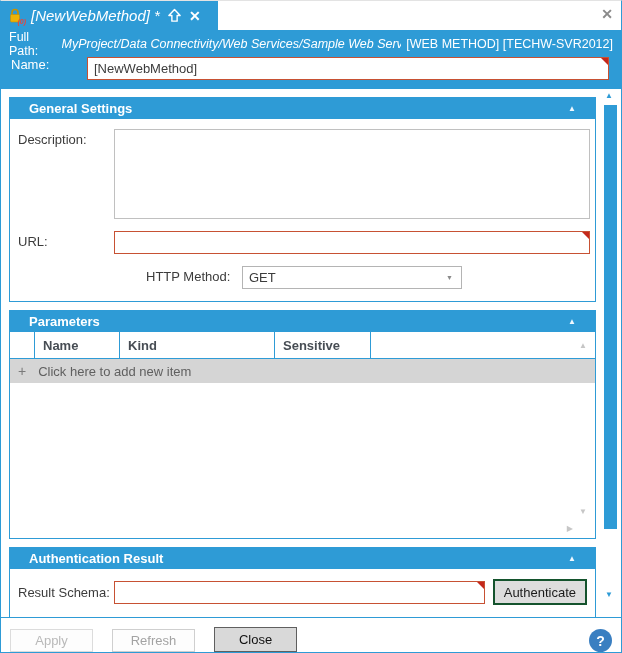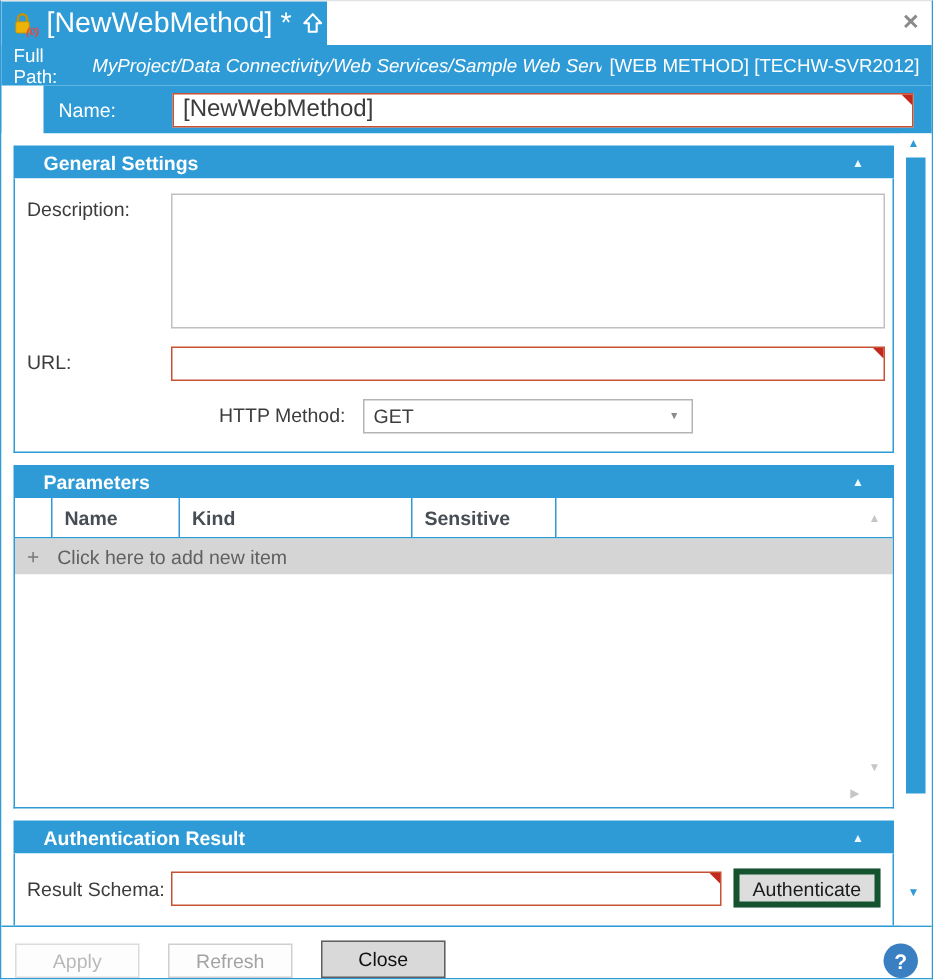--- a/index.html
+++ b/index.html
@@ -22,45 +22,45 @@
   
   .titlebar { height: 29px; background: #fff; display: flex; align-items: stretch; position: relative; flex: 0 0 auto; }
   .doc-tab {
     background: #2e9bd6; color: #fff;
     display: flex; align-items: center;
     padding: 0 10px 0 6px; gap: 7px;
     width: 217px; flex: 0 0 auto;
   }
   .lock-wrap { position: relative; width: 17px; height: 17px; flex: 0 0 auto; }
   .lock-badge { position: absolute; right: -2px; bottom: -1px; font-size: 7px; font-style: italic; color: #e8453c; font-weight: bold; }
-  .tab-title { font-size: 19px; white-space: nowrap; }
+  .tab-title { font-size: 15px; white-space: nowrap; font-style: italic; }
   .tab-up-icon { display: flex; align-items: center; }
   .tab-close { color: #fff; font-size: 14px; font-weight: bold; cursor: default; line-height: 1; }
   .win-close { position: absolute; right: 8px; top: 6px; color: #8a8a8a; font-size: 14px; font-weight: bold; line-height: 1; }
 
   
   .pathbar {
     height: 27px; background: #2e9bd6; color: #fff;
     display: flex; align-items: center; padding: 0 8px; gap: 5px;
     font-size: 12.5px; flex: 0 0 auto;
   }
   .pathbar .path-text { font-style: italic; white-space: nowrap; overflow: hidden; }
   .pathbar .context-text { margin-left: auto; white-space: nowrap; }
 
   
   .namerow {
     height: 32px; background: #2e9bd6; color: #fff;
-    display: flex; align-items: center; padding: 0 12px 0 10px; gap: 8px; flex: 0 0 auto; margin-left: 28px;
+    display: flex; align-items: flex-start; padding: 0 12px 0 10px; gap: 8px; flex: 0 0 auto;
   }
   .namerow .name-label { width: 68px; flex: 0 0 auto; }
   .field-wrap { position: relative; display: flex; flex: 1; }
   .red-input {
     width: 100%; height: 23px;
     border: 1px solid #c75133; background: #fff;
-    padding: 0 6px; font-family: "Liberation Sans", sans-serif; font-size: 16px; color: #3c3c3c;
+    padding: 0 6px; font-family: "Liberation Sans", sans-serif; font-size: 13px; color: #3c3c3c;
     outline: none;
   }
   .red-corner {
     position: absolute; top: 1px; right: 1px; width: 0; height: 0;
     border-top: 7px solid #c4281c; border-left: 7px solid transparent;
   }
 
   
   .content { flex: 1 1 auto; display: flex; background: #fff; overflow: hidden; }
   .sections { flex: 1 1 auto; padding: 8px 4px 0 8px; display: flex; flex-direction: column; }
@@ -109,21 +109,21 @@
   .add-plus { color: #7a7a7a; font-size: 14px; line-height: 1; }
   .tbl-empty { height: 155px; position: relative; background: #fff; }
   .tbl-scroll-down { position: absolute; right: 8px; bottom: 22px; }
   .tbl-scroll-right { position: absolute; right: 22px; bottom: 5px; }
 
   
   .auth-body { padding: 10px 8px 12px 8px; display: flex; align-items: center; }
   .auth-body .flabel { width: 96px; flex: 0 0 auto; }
   .auth-field { position: relative; display: flex; flex: 1; margin-right: 8px; }
   .btn-authenticate {
-    height: 26px; padding: 0 9px; background: #ddd; border: 4px solid #14532d;
+    height: 26px; padding: 0 9px; background: #ddd; border: 2px solid #14532d;
     font-family: "Liberation Sans", sans-serif; font-size: 13px; color: #1a1a1a;
   }
 
   
   .vscroll { width: 21px; flex: 0 0 auto; position: relative; background: #fff; }
   .vs-arrow-up { position: absolute; top: 2px; left: 5px; color: #2e9bd6; font-size: 8px; }
   .vs-thumb { position: absolute; top: 16px; left: 4px; width: 13px; height: 424px; background: #2e9bd6; }
   .vs-arrow-down { position: absolute; bottom: 18px; left: 5px; color: #2e9bd6; font-size: 8px; }
 
   

